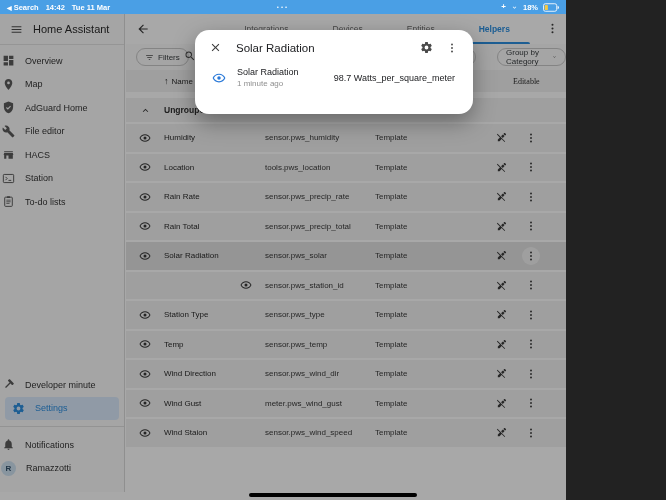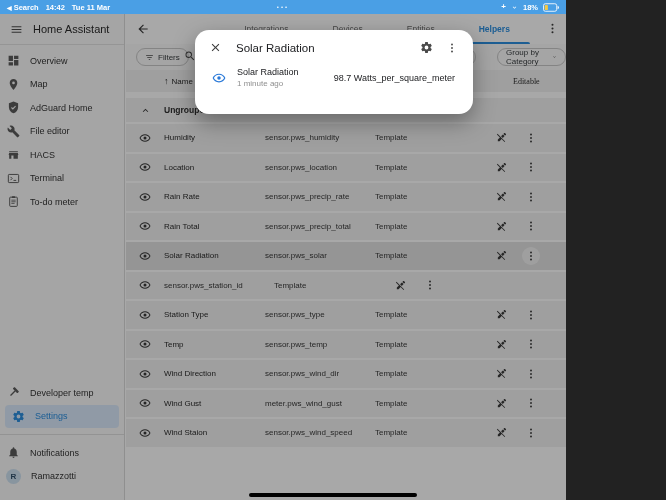--- a/index.html
+++ b/index.html
@@ -13,27 +13,27 @@
   .sb-left{display:flex;align-items:center;gap:7px;padding-left:7px;font-weight:bold;}
   .sb-back{display:flex;align-items:center;gap:2px;}
   .sb-tri{font-size:6px;}
   .sb-center{position:absolute;left:0;right:0;text-align:center;font-size:6px;letter-spacing:2px;color:rgba(255,255,255,.9);}
   .sb-right{margin-left:auto;display:flex;align-items:center;gap:5px;padding-right:6px;font-weight:bold;}
   .sb-plus{font-size:8px;line-height:1;}
   .sb-chev{width:7px;height:7px;color:rgba(255,255,255,.95);}
   .sb-batt{width:17px;height:9px;}
 
   
-  .sidebar{position:absolute;top:14px;left:0;width:125px;bottom:0;background:#fafafa;
+  .sidebar{position:absolute;top:14px;left:0;width:125px;bottom:8px;background:#fafafa;
            border-right:1px solid #d9d9d9;box-sizing:border-box;}
   .sidebar-header{height:30px;display:flex;align-items:center;gap:10px;padding:0 10px;
                   border-bottom:1px solid #e3e3e3;font-size:11px;color:#2a2a2a;}
   .menu-icn{width:13px;height:13px;color:#4c4c4c;flex:0 0 auto;}
   .menu{padding-top:4px;}
-  .menu-item{height:23.5px;display:flex;align-items:center;gap:10px;padding-left:7px;
+  .menu-item{height:23.5px;display:flex;align-items:center;gap:10px;padding-left:2px;
              font-size:9px;color:#353535;}
   .menu-item .icn{width:13px;height:13px;color:#5c5c5c;flex:0 0 auto;}
   .menu-item.active{background:#dbeafc;color:var(--primary,#2d8fe0);border-radius:4px;
                     margin:0 5px;padding-left:7px;}
   .menu-item.active .icn{color:var(--primary,#2d8fe0);}
   .sidebar-bottom{position:absolute;left:0;right:0;bottom:12px;}
   .side-divider{height:1px;background:#e0e0e0;margin:6px 0;}
   .avatar{width:15px;height:15px;border-radius:50%;background:#cfe2f2;color:#33536e;
           display:flex;align-items:center;justify-content:center;font-size:8px;font-weight:bold;flex:0 0 auto;margin-left:-1px;}
 
@@ -70,21 +70,21 @@
   .col-kebab{width:28px;flex:0 0 auto;display:flex;justify-content:center;}
   .sort-arrow{font-size:9px;}
   .th-editable{width:32px;flex:0 0 auto;overflow:visible;white-space:nowrap;font-family:Liberation Serif, serif;}
 
   .group-row{position:absolute;top:84px;left:0;right:0;height:24px;background:#f1f1f1;
              display:flex;align-items:center;font-size:8.5px;font-weight:bold;color:#2f2f2f;}
   .chev-up{width:11px;height:11px;color:#3a3a3a;}
 
   .rows{position:absolute;top:110px;left:0;right:0;}
   .trow{height:27.5px;margin-bottom:2px;background:#f1f1f1;display:flex;align-items:center;
-        font-size:8px;color:#2b2b2b;padding-right:21px;}
+        font-size:8px;color:#2b2b2b;padding-right:21px;justify-content:flex-end;}
   .trow.selected{background:#e2e2e2;}
   .eye{width:12px;height:12px;color:#3a3a3a;}
   .cell-entity,.cell-type{color:#3a3a3a;}
   .edit-icn{width:11px;height:11px;color:#3a3a3a;}
   .kebab-btn{width:18px;height:18px;border-radius:50%;display:flex;align-items:center;justify-content:center;}
   .kebab-btn .kicn{width:12px;height:12px;color:#3a3a3a;}
   .trow.selected .kebab-btn{background:rgba(255,255,255,.55);}
 
   .fab{position:absolute;left:445px;top:444px;height:24px;padding:0 12px 0 10px;border-radius:12px;
        background:var(--primary,#2d8fe0);color:#fff;display:flex;align-items:center;gap:6px;
@@ -202,47 +202,47 @@
         </div>
 
         <div class="menu-item">
           <span class="icn">
             <svg viewBox="0 0 24 24">
               <rect x="2.5" y="4.5" width="19" height="15" rx="1.5" fill="none" stroke="currentColor" stroke-width="1.8"></rect>
               <path d="M6.5 9l3 3-3 3" fill="none" stroke="currentColor" stroke-width="1.8"></path>
               <path d="M12 15.5h5" fill="none" stroke="currentColor" stroke-width="1.8"></path>
             </svg>
           </span>
-          <span>Terminal</span>
+          <span>Station</span>
         </div>
 
         <div class="menu-item">
           <span class="icn">
             <svg viewBox="0 0 24 24">
               <rect x="5" y="4" width="14" height="17" rx="1.5" fill="none" stroke="currentColor" stroke-width="1.8"></rect>
               <rect x="9" y="2.5" width="6" height="3" rx="0.8"></rect>
               <path d="M8 9.5h8M8 12.5h8M8 15.5h6" fill="none" stroke="currentColor" stroke-width="1.5"></path>
             </svg>
           </span>
-          <span>To-do meter</span>
+          <span>To-do lists</span>
         </div>
       </nav>
     <div class="sidebar-bottom">
       <div>
 
           <div class="menu-item">
             <span class="icn">
               <svg viewBox="0 0 24 24">
                 <g transform="rotate(45 12 12)">
                   <rect x="10.8" y="7" width="2.4" height="13" rx="1"></rect>
                   <rect x="6" y="3.5" width="12" height="4.5" rx="1"></rect>
                 </g>
               </svg>
             </span>
-            <span>Developer temp</span>
+            <span>Developer minute</span>
           </div>
 
           <div class="menu-item active">
             <span class="icn">
               <svg viewBox="0 0 24 24">
                 <path d="M12,15.5A3.5,3.5 0 0,1 8.5,12A3.5,3.5 0 0,1 12,8.5A3.5,3.5 0 0,1 15.5,12A3.5,3.5 0 0,1 12,15.5M19.43,12.97C19.47,12.65 19.5,12.33 19.5,12C19.5,11.67 19.47,11.34 19.43,11L21.54,9.37C21.73,9.22 21.78,8.95 21.66,8.73L19.66,5.27C19.54,5.05 19.27,4.96 19.05,5.05L16.56,6.05C16.04,5.66 15.5,5.32 14.87,5.07L14.5,2.42C14.46,2.18 14.25,2 14,2H10C9.75,2 9.54,2.18 9.5,2.42L9.13,5.07C8.5,5.32 7.96,5.66 7.44,6.05L4.95,5.05C4.73,4.96 4.46,5.05 4.34,5.27L2.34,8.73C2.21,8.95 2.27,9.22 2.46,9.37L4.57,11C4.53,11.34 4.5,11.67 4.5,12C4.5,12.33 4.53,12.65 4.57,12.97L2.46,14.63C2.27,14.78 2.21,15.05 2.34,15.27L4.34,18.73C4.46,18.95 4.73,19.03 4.95,18.95L7.44,17.94C7.96,18.34 8.5,18.68 9.13,18.93L9.5,21.58C9.54,21.82 9.75,22 10,22H14C14.25,22 14.46,21.82 14.5,21.58L14.87,18.93C15.5,18.67 16.04,18.34 16.56,17.94L19.05,18.95C19.27,19.03 19.54,18.95 19.66,18.73L21.66,15.27C21.78,15.05 21.73,14.78 21.54,14.63L19.43,12.97Z"></path>
               </svg>
             </span>
             <span>Settings</span>
           </div>
@@ -392,21 +392,21 @@
 
         <div class="trow">
           <span class="col-icon">
             <span class="eye">
               <svg viewBox="0 0 24 24">
                 <path d="M12,9A3,3 0 0,1 15,12A3,3 0 0,1 12,15A3,3 0 0,1 9,12A3,3 0 0,1 12,9M12,4.5C17,4.5 21.27,7.61 23,12C21.27,16.39 17,19.5 12,19.5C7,19.5 2.73,16.39 1,12C2.73,7.61 7,4.5 12,4.5M3.18,12C4.83,15.36 8.24,17.5 12,17.5C15.76,17.5 19.17,15.36 20.82,12C19.17,8.64 15.76,6.5 12,6.5C8.24,6.5 4.83,8.64 3.18,12Z"></path>
               </svg>
             </span>
           </span>
           <span class="col-name">Location</span>
-          <span class="col-entity cell-entity">sensor.pws_location</span>
+          <span class="col-entity cell-entity">tools.pws_location</span>
           <span class="col-type cell-type">Template</span>
           <span class="col-edit">
             <span class="edit-icn">
               <svg viewBox="0 0 24 24">
                 <path d="M18.66,2C18.4,2 18.16,2.09 17.97,2.28L16.13,4.13L19.88,7.88L21.72,6.03C22.11,5.64 22.11,5 21.72,4.63L19.38,2.28C19.18,2.09 18.91,2 18.66,2M3.28,4L2,5.28L8.5,11.78L4,16.25V20H7.75L12.22,15.5L18.72,22L20,20.72L13.5,14.22L9.78,10.5L3.28,4M15.06,5.19L11.03,9.22L14.78,12.97L18.81,8.94L15.06,5.19Z"></path>
               </svg>
             </span>
           </span>
           <span class="col-kebab">
             <span class="kebab-btn">

